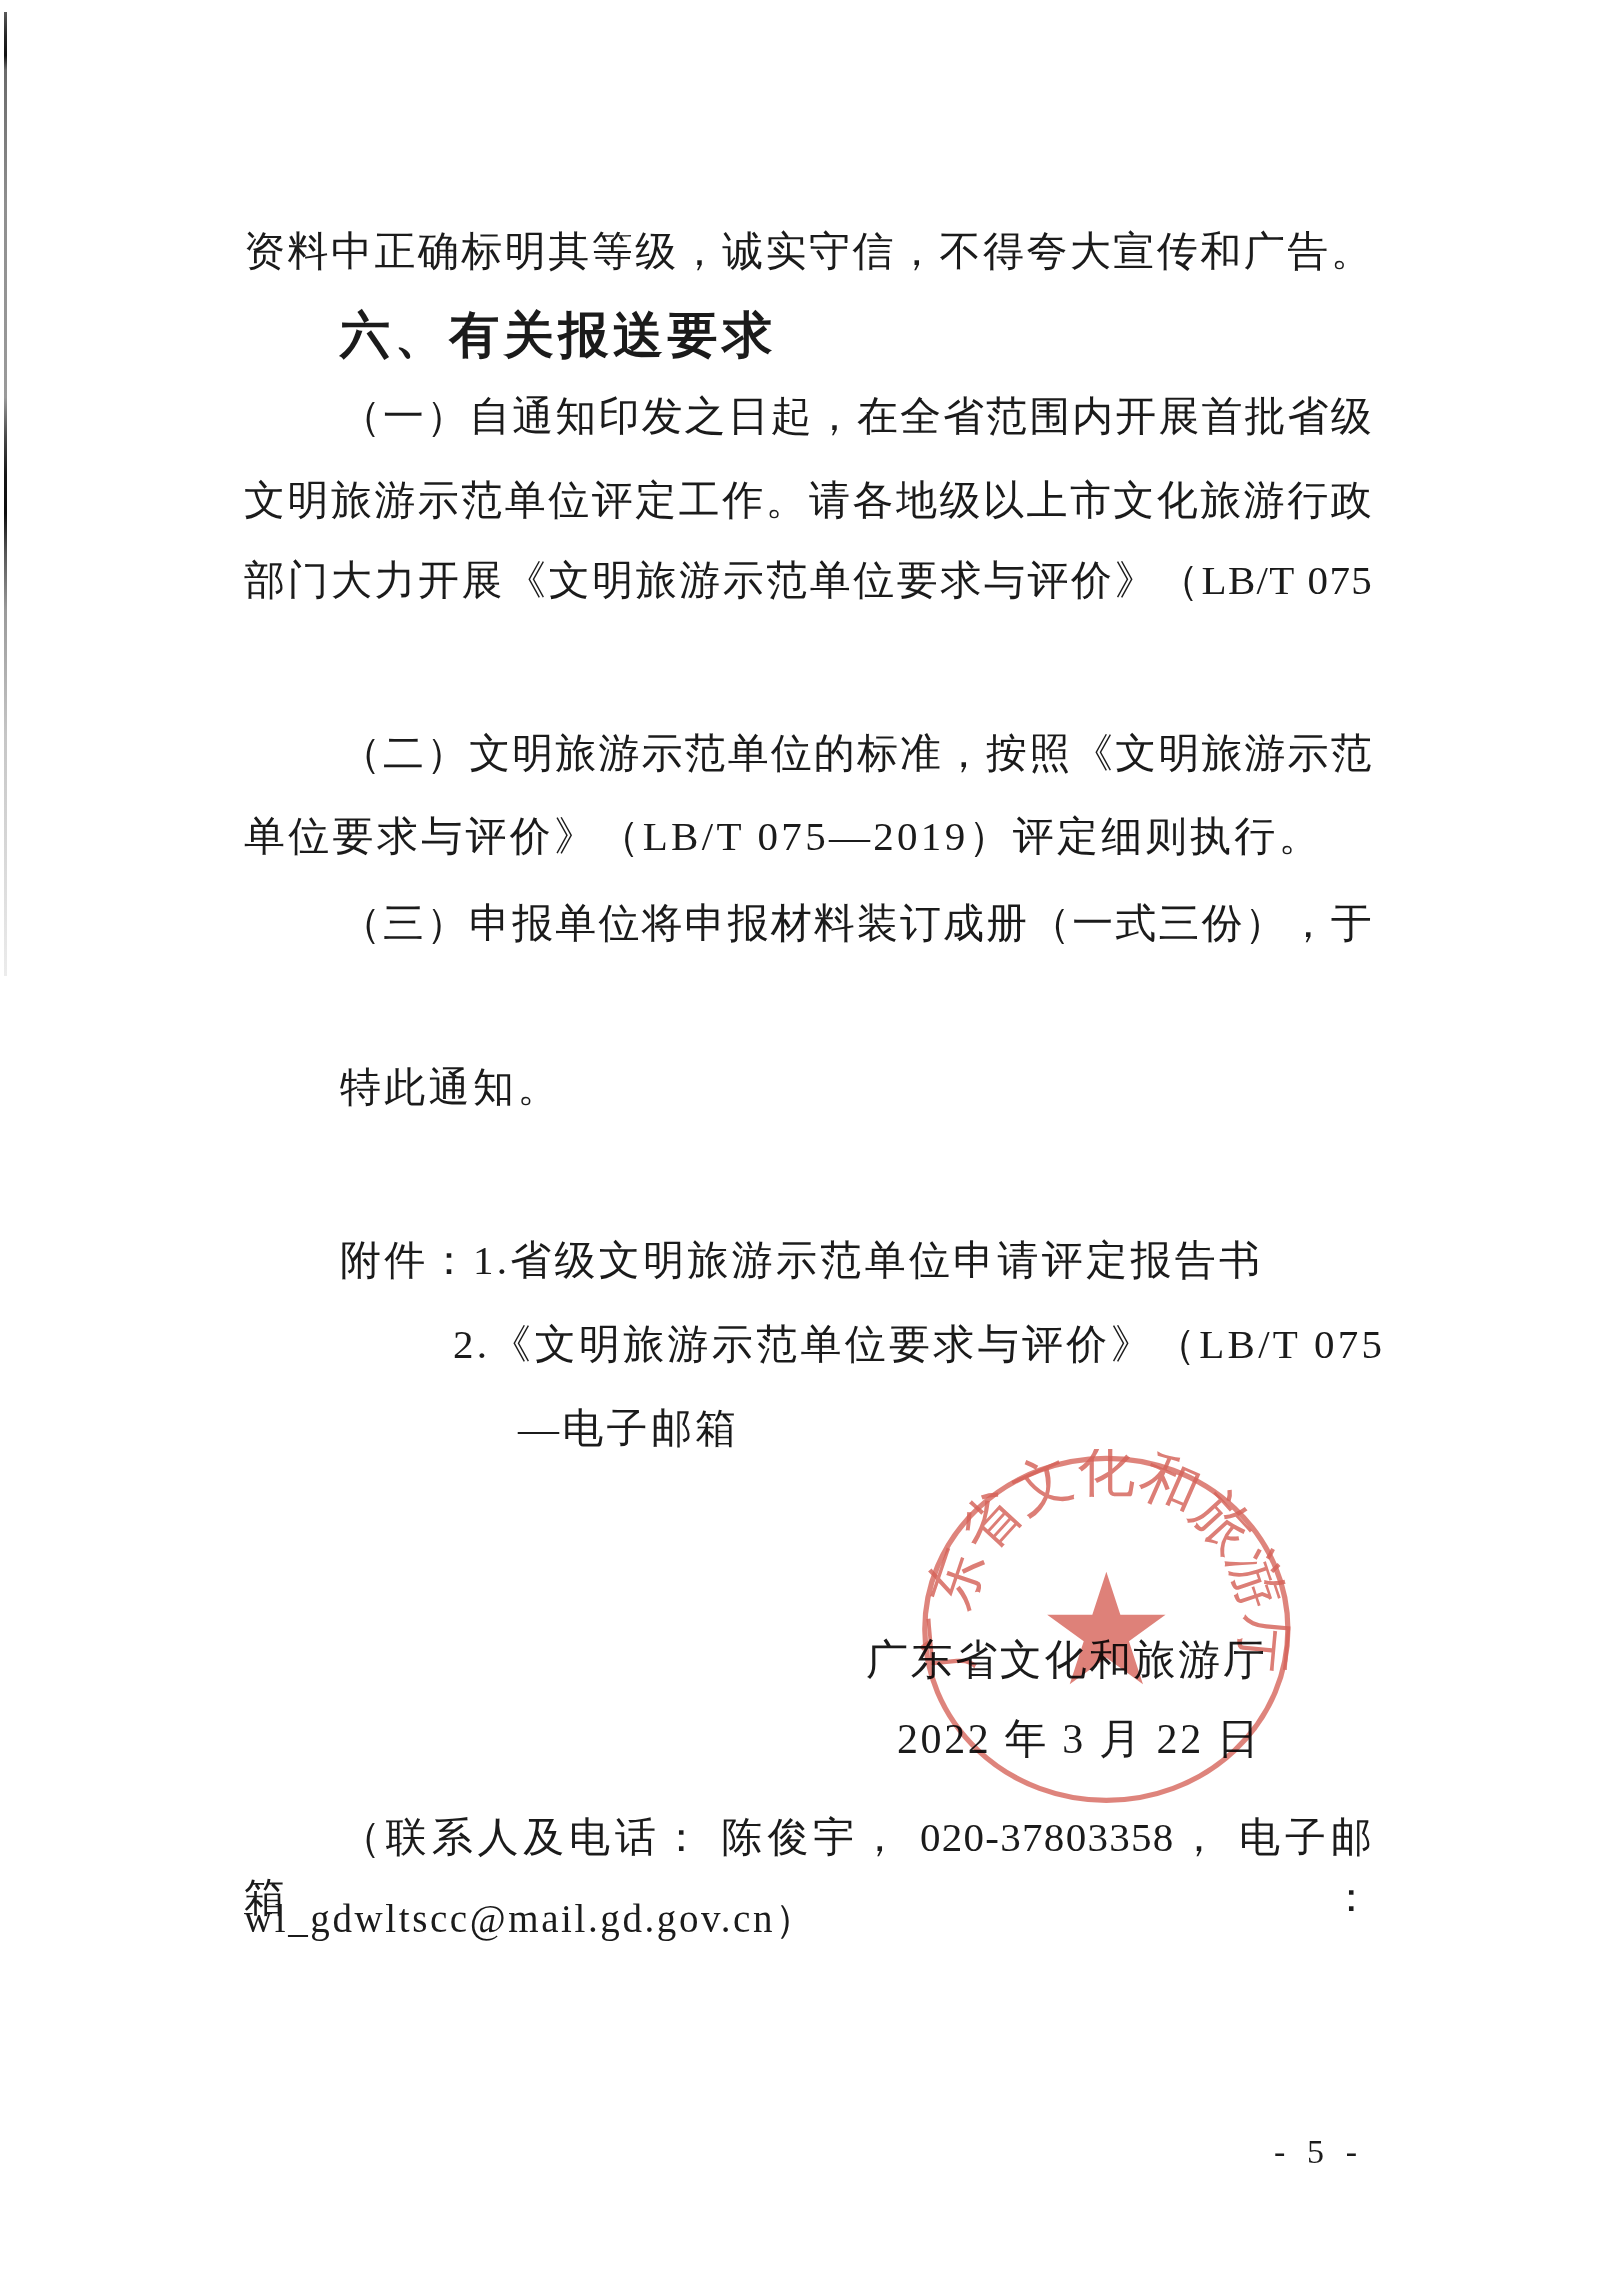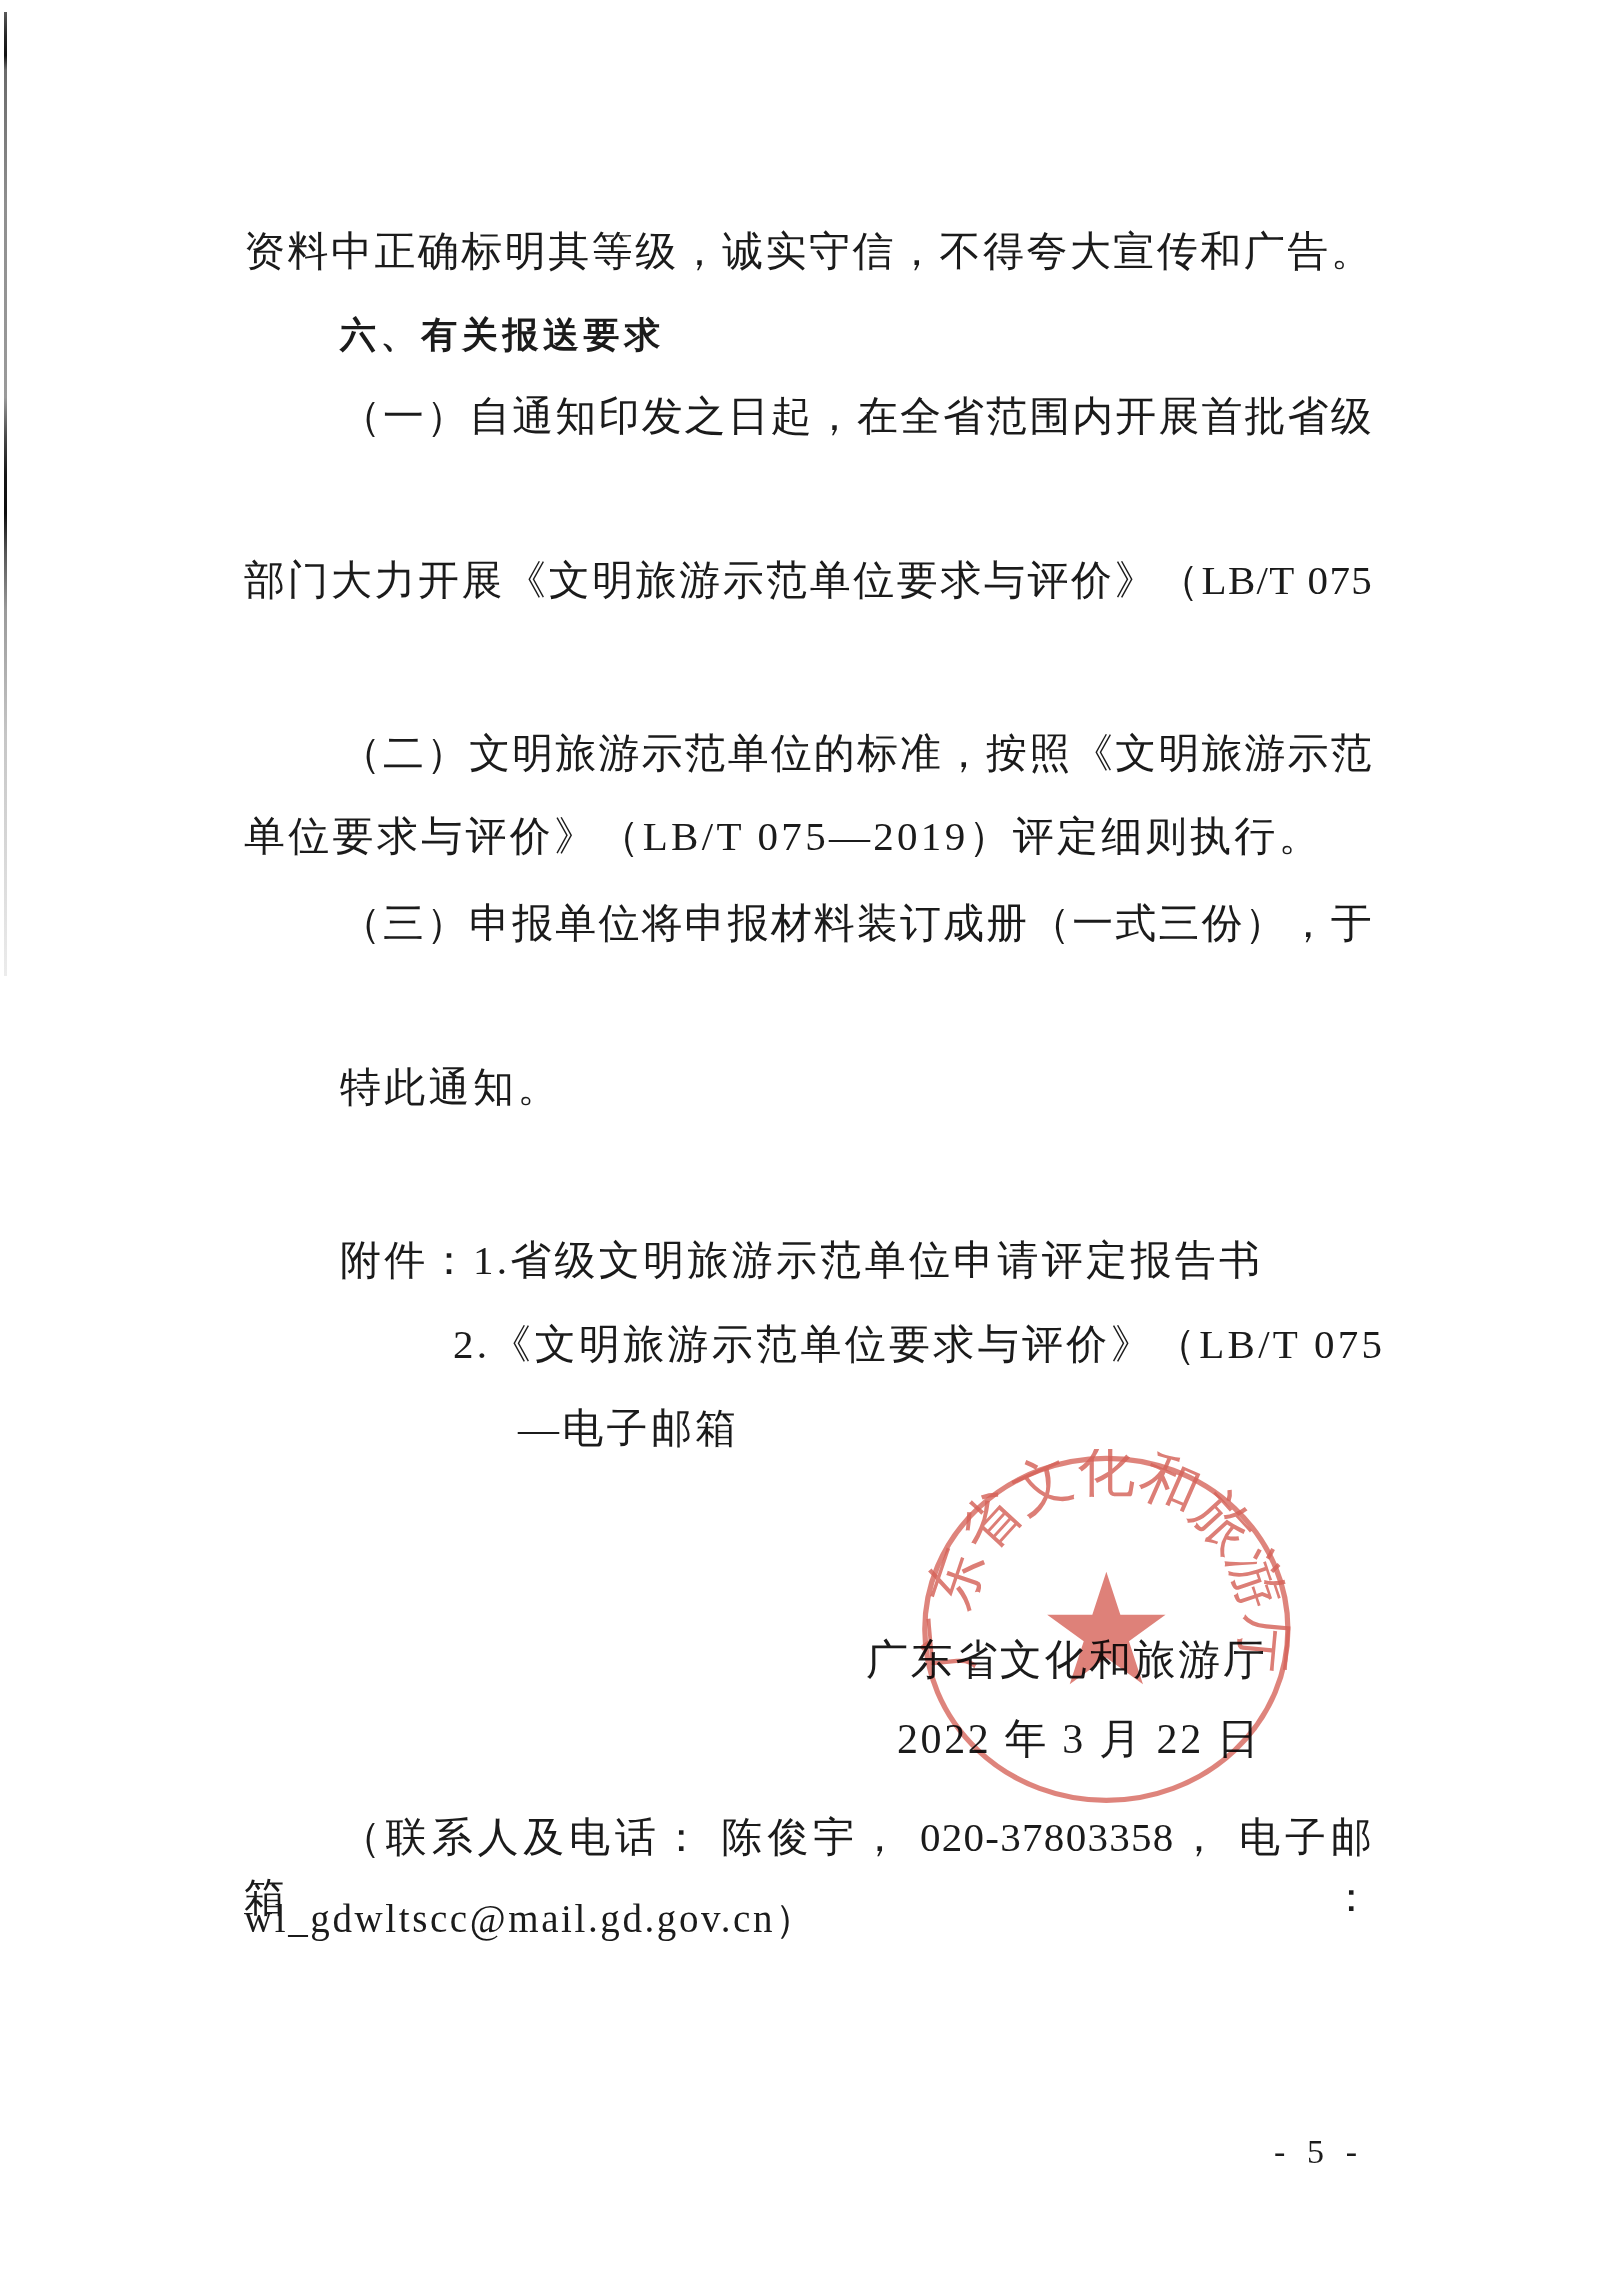--- a/index.html
+++ b/index.html
@@ -24,21 +24,21 @@
     letter-spacing:1.3px;
     text-align:justify;
     text-align-last:justify;
   }
   .ind2{text-indent:96px;}
   .ind5{text-indent:209px;}
   .ind65{text-indent:274px;}
   .heading{
     font-family:"Liberation Sans","DejaVu Sans",sans-serif;
     font-weight:700;
-    font-size:36px;
+    font-size:50px;
     letter-spacing:4.6px;
   }
   .sig{
     position:absolute;
     font-size:42px;line-height:60px;
     letter-spacing:2.6px;white-space:nowrap;
   }
   .email{
     font-size:39px;
     letter-spacing:2.6px;
@@ -69,20 +69,21 @@
 </head>
 <body>
 
 <div class="page">
 
   <div class="scan-line"></div>
 
   <div class="line fill" style="top:221px">资料中正确标明其等级，诚实守信，不得夸大宣传和广告。</div>
   <div class="line heading ind2" style="top:305px">六、有关报送要求</div>
   <div class="line fill ind2" style="top:386px">（一）自通知印发之日起，在全省范围内开展首批省级</div>
+  <div class="line fill" style="top:470px">文明旅游示范单位评定工作。请各地级以上市文化旅游行政</div>
   <div class="line fill" style="top:550px">部门大力开展《文明旅游示范单位要求与评价》（LB/T 075</div>
   <div class="line fill ind2" style="top:723px">（二）文明旅游示范单位的标准，按照《文明旅游示范</div>
   <div class="line" style="top:806px">单位要求与评价》（LB/T 075—2019）评定细则执行。</div>
   <div class="line fill ind2" style="top:893px">（三）申报单位将申报材料装订成册（一式三份），于</div>
   <div class="line ind2" style="top:1057px">特此通知。</div>
   <div class="line ind2" style="top:1230px">附件：1.省级文明旅游示范单位申请评定报告书</div>
   <div class="line ind5" style="top:1314px">2.《文明旅游示范单位要求与评价》（LB/T 075</div>
   <div class="line ind65" style="top:1398px">—电子邮箱</div>
 
   <div class="sig" style="left:866px;top:1630px">广东省文化和旅游厅</div>

